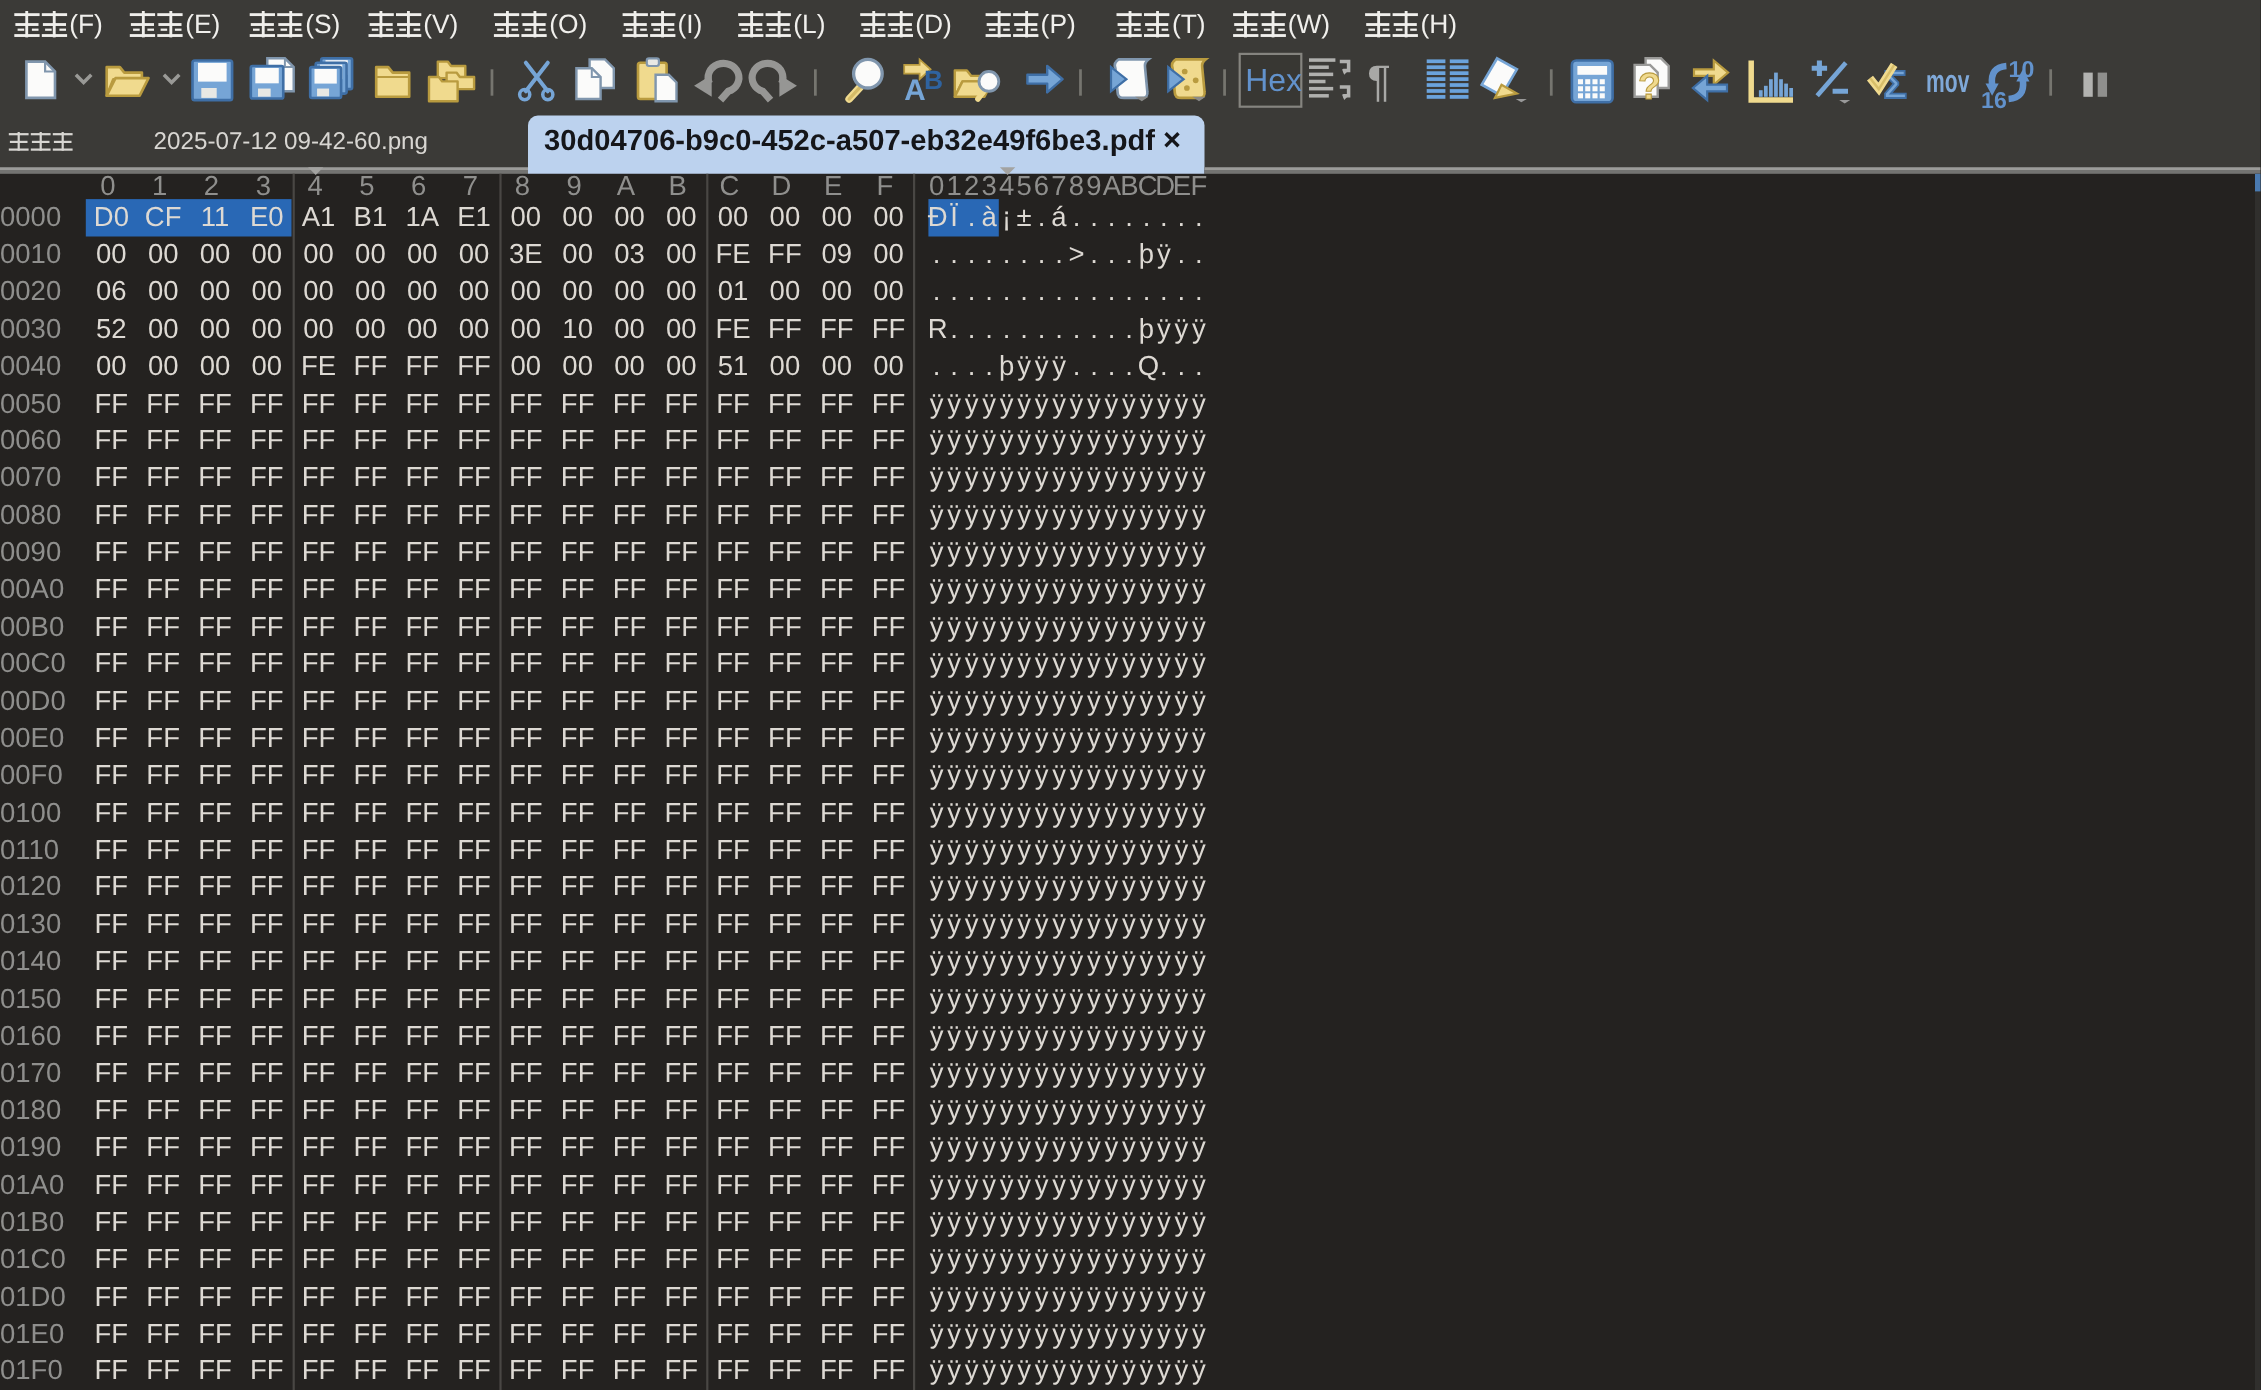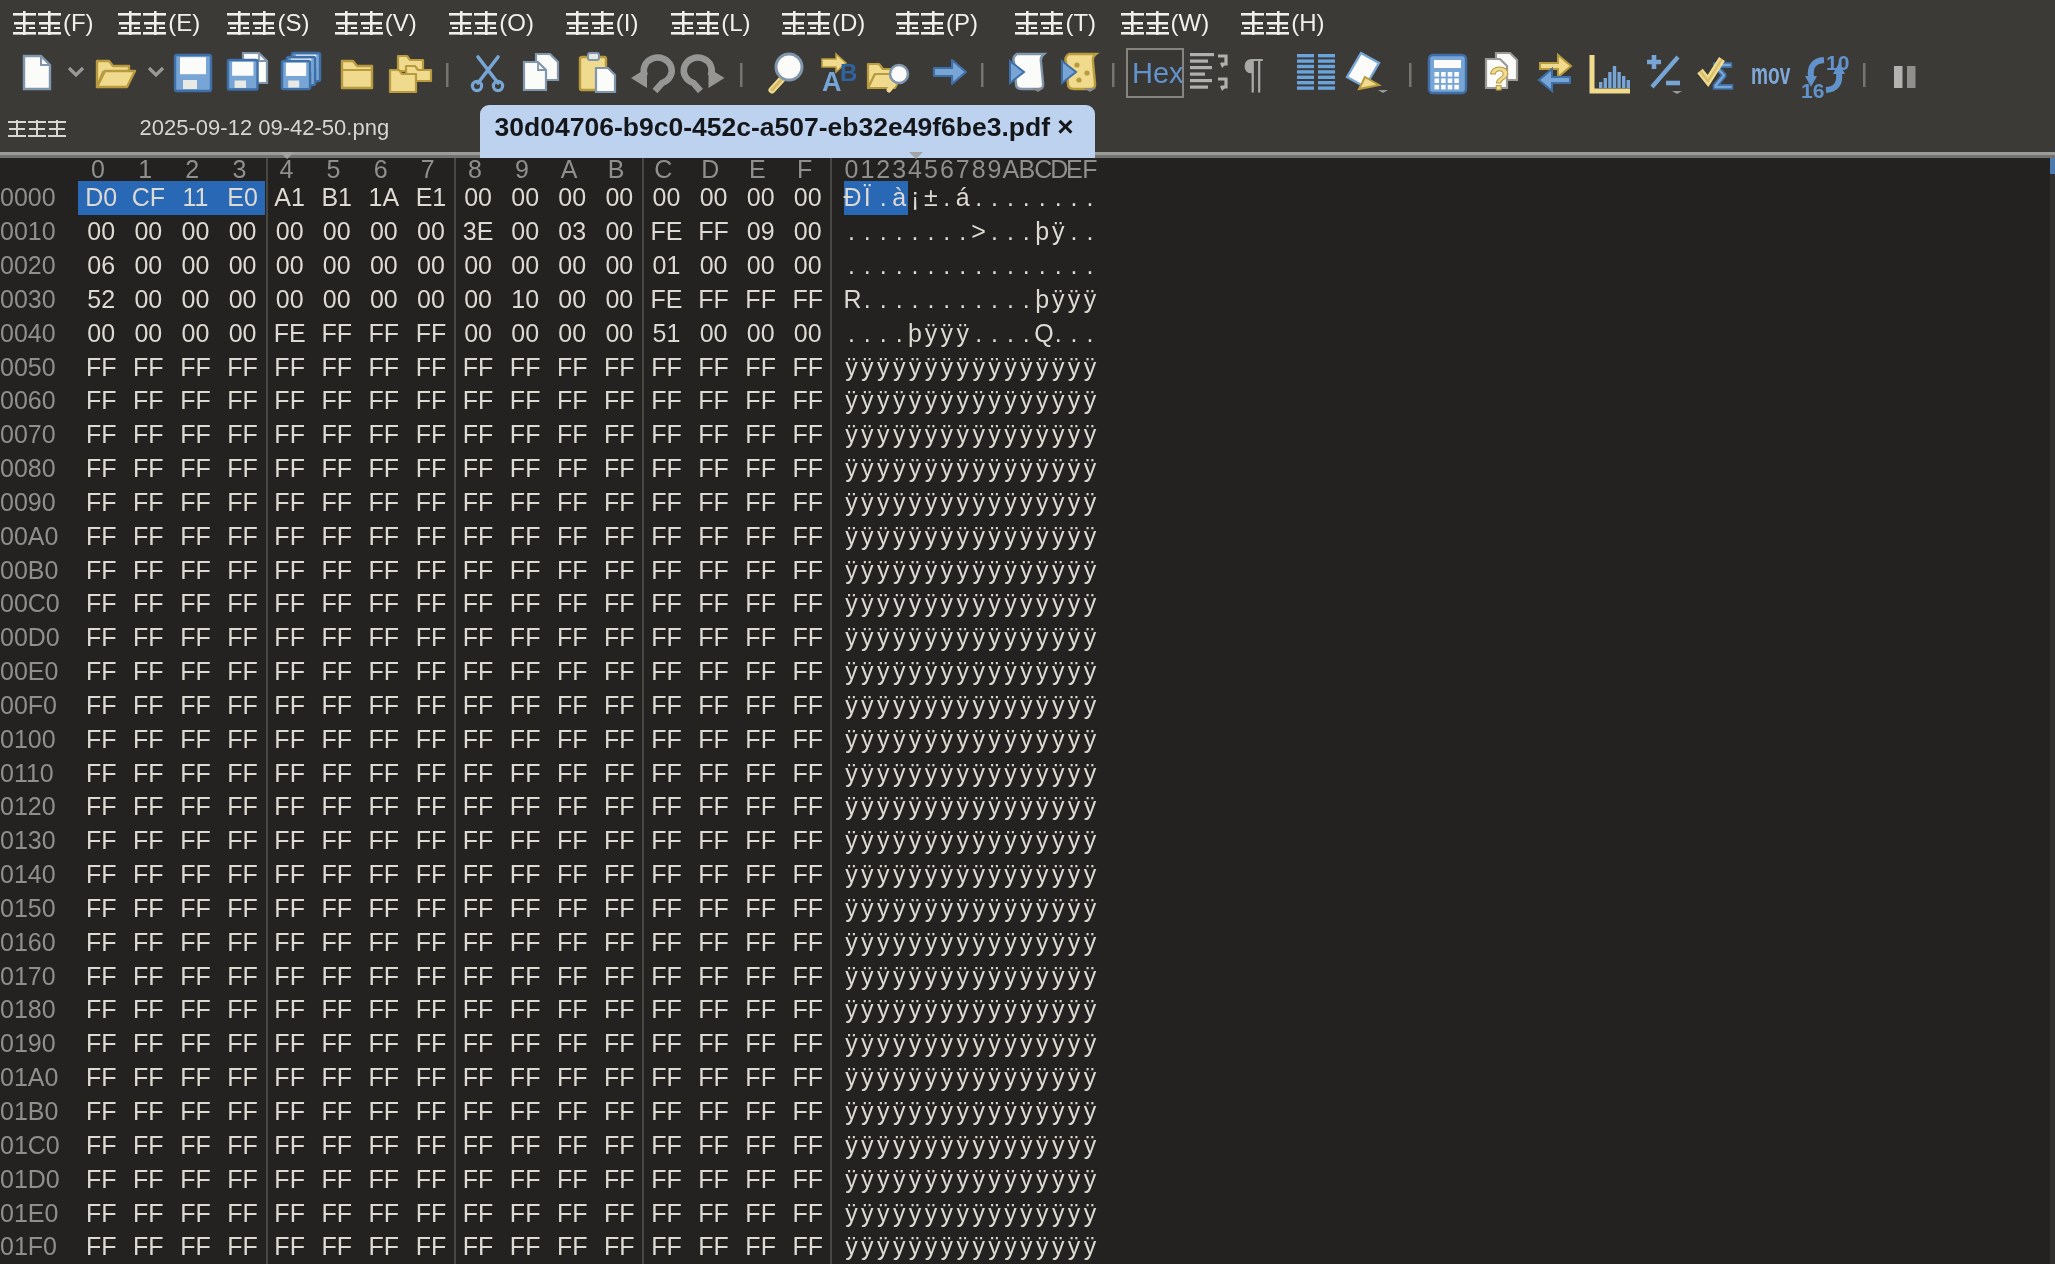--- a/index.html
+++ b/index.html
@@ -44,21 +44,21 @@
 <div class="mi" style="left:334.7px"><span class="c"></span><span class="c"></span>(V)</div>
 <div class="mi" style="left:449.3px"><span class="c"></span><span class="c"></span>(O)</div>
 <div class="mi" style="left:565.8px"><span class="c"></span><span class="c"></span>(I)</div>
 <div class="mi" style="left:671.2px"><span class="c"></span><span class="c"></span>(L)</div>
 <div class="mi" style="left:782px"><span class="c"></span><span class="c"></span>(D)</div>
 <div class="mi" style="left:896px"><span class="c"></span><span class="c"></span>(P)</div>
 <div class="mi" style="left:1015.4px"><span class="c"></span><span class="c"></span>(T)</div>
 <div class="mi" style="left:1120.6px"><span class="c"></span><span class="c"></span>(W)</div>
 <div class="mi" style="left:1241.3px"><span class="c"></span><span class="c"></span>(H)</div>
 <div class="tabtx" style="left:8px"><span class="ct"></span><span class="ct"></span><span class="ct"></span></div>
-<div class="tabtx" style="left:139.6px">2025-09-12 09-42-50.png</div>
+<div class="tabtx" style="left:139.6px">2025-07-12 09-42-60.png</div>
 <div id="acttab">
     <div class="t">30d04706-b9c0-452c-a507-eb32e49f6be3.pdf&nbsp;<span style="font-size:28px">×</span></div>
   </div>
 <div id="strip1"></div>
 <div id="strip2"></div>
 <div class="tri" style="left:280px; top:152px;"></div>
 <div class="tri" style="left:909px; top:152px;"></div>
 <svg width="2055" height="64" viewBox="0 0 2055 64" style="position:absolute;left:0;top:43px">
     <path d="M24 13 h17 l9 9 v24 h-26 z" fill="#fbfbfa" stroke="#8096ad" stroke-width="2.4"></path>
     <path d="M41 13 v9 h9" fill="none" stroke="#8096ad" stroke-width="2"></path>

